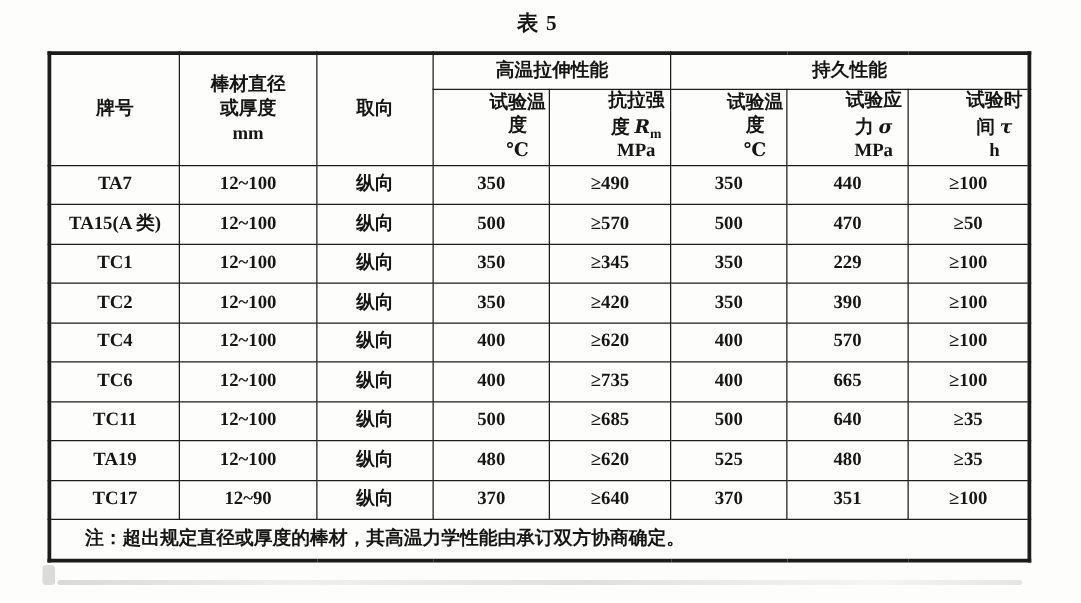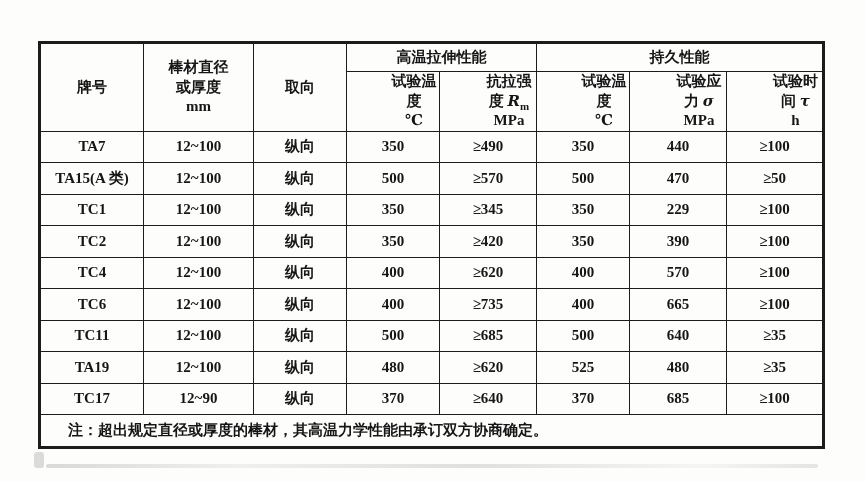--- a/index.html
+++ b/index.html
@@ -55,20 +55,21 @@
   .smudge-corner{
     position:absolute;left:34px;top:452px;width:10px;height:16px;
     background:#9a9a9a;opacity:.35;border-radius:3px;
   }
 </style>
 </head>
 <body>
 
 <div class="page">
 
+  <div class="title">表 5</div>
 
   <table class="spec">
     <colgroup>
       <col style="width:104px">
         <col style="width:110px">
         <col style="width:93px">
       <col style="width:93px">
         <col style="width:97px">
       <col style="width:93px">
         <col style="width:97px">
@@ -202,21 +203,21 @@
       <td>480</td>
       <td>≥35</td>
     </tr>
     <tr class="data-row">
       <td>TC17</td>
       <td>12~90</td>
       <td>纵向</td>
       <td>370</td>
       <td>≥640</td>
       <td>370</td>
-      <td>685</td>
+      <td>351</td>
       <td>≥100</td>
     </tr>
 
     <tr class="note-row">
       <td colspan="8">
         <span>注：超出规定直径或厚度的棒材，其高温力学性能由承订双方协商确定。</span>
       </td>
     </tr>
   </tbody>
     </table>

